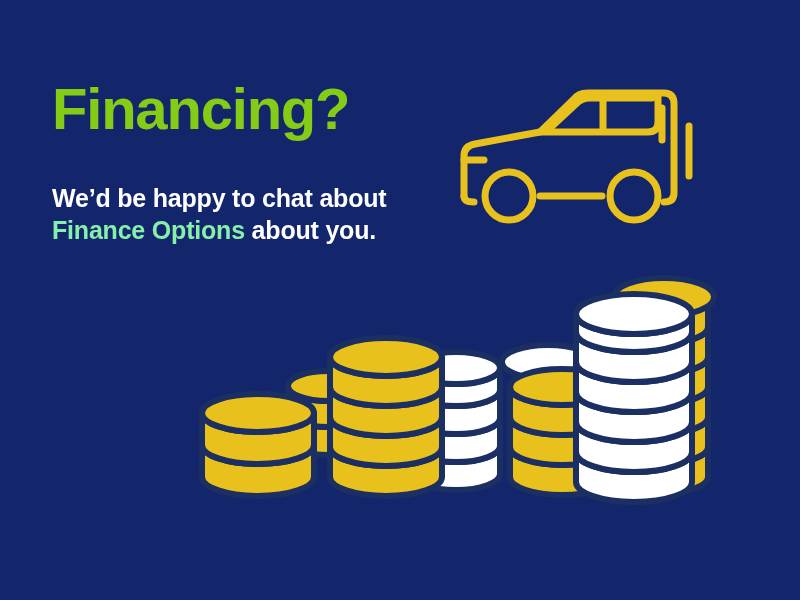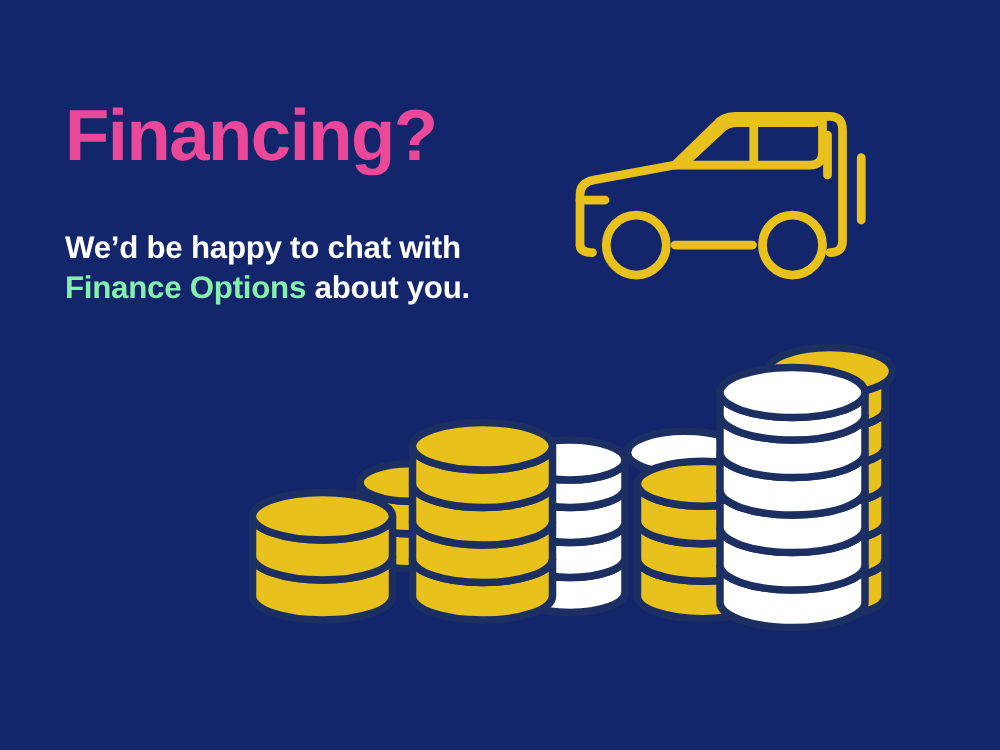--- a/index.html
+++ b/index.html
@@ -25,21 +25,21 @@
     position: absolute;
     left: 52px;
     top: 78px;
     width: 380px;
   }
   #headline {
     font-family: "Liberation Sans", sans-serif;
     font-size: 58px;
     line-height: 62px;
     font-weight: bold;
-    color: #ec4899;
+    color: #84cc16;
     letter-spacing: -1.2px;
     margin: 0;
   }
   #subheadline {
     margin: 0;
     padding-top: 42px;
     font-family: "Liberation Sans", sans-serif;
     font-size: 25px;
     line-height: 32px;
     font-weight: bold;
@@ -69,21 +69,21 @@
   }
 </style>
 </head>
 <body>
 
 <div id="slide">
 
   <div id="text-block">
     <div id="headline">Financing?</div>
     <div id="subheadline">
-      <span>We’d be happy to chat with </span><span class="highlight">Finance Options</span><span> about you.</span>
+      <span>We’d be happy to chat about </span><span class="highlight">Finance Options</span><span> about you.</span>
     </div>
   </div>
 
   <div id="car-illustration">
     <svg width="272" height="150" viewBox="0 0 272 150">
       <g fill="none" stroke="#E8C11C" stroke-width="7" stroke-linecap="round" stroke-linejoin="round">
 
         <path d="M12 118 L12 78 Q12 68 23 66 L88 54 L121 22 Q126 15 136 15 L212 15 Q222 15 222 26 L222 115 Q222 124 212 124"></path>
 
         <path d="M88 54 L196 54 Q206 54 206 44 L206 17"></path>

